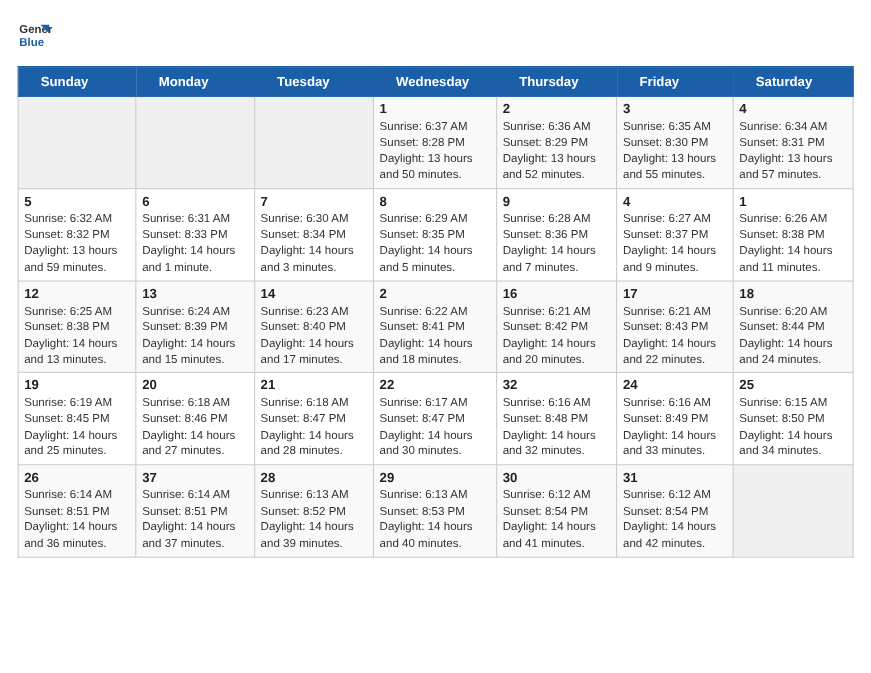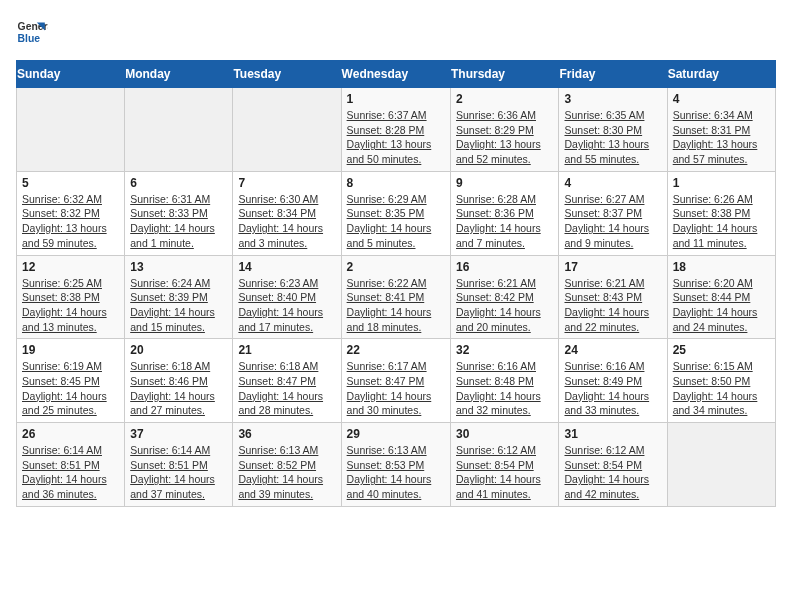--- a/index.html
+++ b/index.html
@@ -41,21 +41,21 @@
     .calendar {
       width: 100%;
       border-collapse: collapse;
       font-size: 11px;
     }
     .calendar thead tr {
       background-color: #1a5fa8;
       color: #fff;
     }
     .calendar thead th {
-      padding: 6px 0;
+      padding: 6px 20px;
       text-align: left;
       font-size: 12px;
       font-weight: bold;
       border: 1px solid #1a5fa8;
     }
     .calendar tbody tr {
       vertical-align: top;
     }
     .calendar tbody td {
       border: 1px solid #ccc;
@@ -73,21 +73,20 @@
     .day-number {
       font-weight: bold;
       font-size: 12px;
       margin-bottom: 2px;
       color: #222;
     }
     .day-info {
       color: #333;
       font-size: 10.5px;
       line-height: 1.4;
-      text-decoration: underline;
     }
     .empty-cell {
       background: #f0f0f0 !important;
     }
   </style>
 </head>
 <body>
 
 <div class="header">
   <div class="logo">
@@ -230,21 +229,21 @@
       <tr>
         <td>
           <div class="day-number">26</div>
           <div class="day-info">Sunrise: 6:14 AM<br>Sunset: 8:51 PM<br>Daylight: 14 hours<br>and 36 minutes.</div>
         </td>
         <td>
           <div class="day-number">37</div>
           <div class="day-info">Sunrise: 6:14 AM<br>Sunset: 8:51 PM<br>Daylight: 14 hours<br>and 37 minutes.</div>
         </td>
         <td>
-          <div class="day-number">36</div>
+          <div class="day-number">28</div>
           <div class="day-info">Sunrise: 6:13 AM<br>Sunset: 8:52 PM<br>Daylight: 14 hours<br>and 39 minutes.</div>
         </td>
         <td>
           <div class="day-number">29</div>
           <div class="day-info">Sunrise: 6:13 AM<br>Sunset: 8:53 PM<br>Daylight: 14 hours<br>and 40 minutes.</div>
         </td>
         <td>
           <div class="day-number">30</div>
           <div class="day-info">Sunrise: 6:12 AM<br>Sunset: 8:54 PM<br>Daylight: 14 hours<br>and 41 minutes.</div>
         </td>

